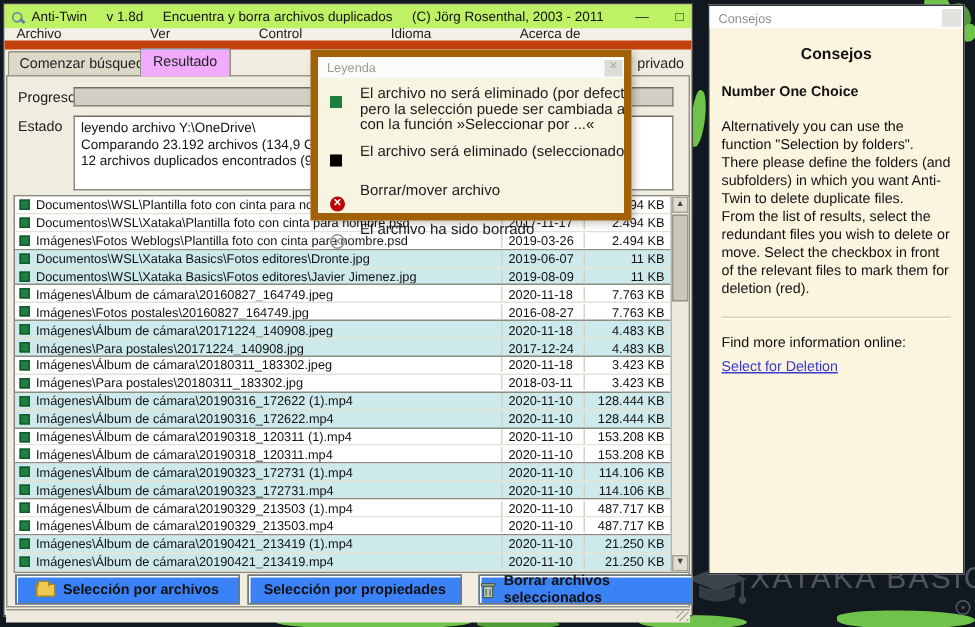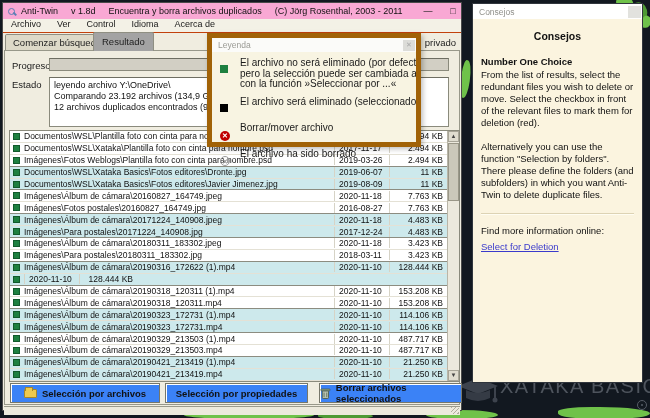--- a/index.html
+++ b/index.html
@@ -7,34 +7,34 @@
   body { font-family:"Liberation Sans", sans-serif; background:#121820; overflow:hidden; }
   #stage { position:relative; width:650px; height:418px; background:#121820; overflow:hidden; }
 
   
   .leaf { position:absolute; background:#6fc24a; border-radius:40% 60% 50% 50%; }
   .leaf.dark { background:#4e9a34; }
 
   
   #main-win { position:absolute; left:2px; top:2px; width:460px; height:409px;
     background:#f0ede0; border:1px solid #4a4a4a; }
-  #titlebar { position:absolute; left:0; top:0; width:100%; height:16px; background:#f9a8d4;
+  #titlebar { position:absolute; left:0; top:0; width:100%; height:16px; background:#bef264;
     display:flex; align-items:center; font-size:9px; color:#111; white-space:nowrap; }
   .app-icon { width:7px; height:7px; border:1.5px solid #5b7fb4; border-radius:50%; margin:0 6px 0 5px; position:relative; flex:none; }
   .app-icon::after { content:""; position:absolute; width:4px; height:1.5px; background:#5b7fb4; transform:rotate(45deg); right:-3px; bottom:-1px; }
   .t-seg { margin-right:13px; }
   #win-controls { margin-left:auto; display:flex; height:100%; }
   #win-controls span { width:25px; text-align:center; line-height:16px; font-size:9px; color:#222; }
   #menubar { position:absolute; left:0; top:16px; width:100%; height:14px; background:#f3f1e6;
-    display:flex; align-items:flex-start; font-size:9px; color:#1a1a1a; border-bottom:1px solid #c2410c; }
+    display:flex; align-items:flex-end; font-size:9px; color:#1a1a1a; border-bottom:6px solid #c2410c;gap:43px; }
   #menubar span { padding:0 8px; }
   #tabrow { position:absolute; left:0; top:30px; width:100%; height:18px; }
   .tab { position:absolute; bottom:0; font-size:9.5px; padding:2px 7px 3px; border:1px solid #8f8f82; border-bottom:none;
     background:#ddd9c8; color:#222; border-radius:2px 2px 0 0; }
-  .tab.active { background:#a3a3a3; padding:3px 8px 4px; z-index:2; }
+  .tab.active { background:#f0abfc; padding:3px 8px 4px; z-index:2; }
   #tab-0 { left:2px; }
   #tab-1 { left:90px; }
   #privado { position:absolute; right:5px; bottom:3px; font-size:9.5px; color:#222; }
   #content-pane { position:absolute; left:1px; top:47px; width:456px; height:355px; border:1px solid #98988a; background:#f0ede0; }
 
   .fld-label { position:absolute; font-size:9.5px; color:#1a1a1a; }
   #progress-bar { position:absolute; left:44px; top:7px; width:400px; height:13px; background:#d2cfc4;
     border:1px solid #8a8a7c; border-top-color:#6e6e62; }
   #estado-box { position:absolute; left:44px; top:26px; width:400px; height:50px; background:#ffffff;
     border:1px solid #8a8a7c; border-top-color:#6e6e62; padding:2px 4px; font-size:9px; line-height:11px; color:#111;
@@ -232,20 +232,21 @@
               <span class="fsize">3.423 KB</span>
             </div>
             <div class="frow hl">
               <span class="fchk"></span>
               <span class="fpath">Imágenes\Álbum de cámara\20190316_172622 (1).mp4</span>
               <span class="fdate">2020-11-10</span>
               <span class="fsize">128.444 KB</span>
             </div>
             <div class="frow hl gend">
               <span class="fchk"></span>
+              <span class="fpath">Imágenes\Álbum de cámara\20190316_172622.mp4</span>
               <span class="fdate">2020-11-10</span>
               <span class="fsize">128.444 KB</span>
             </div>
             <div class="frow">
               <span class="fchk"></span>
               <span class="fpath">Imágenes\Álbum de cámara\20190318_120311 (1).mp4</span>
               <span class="fdate">2020-11-10</span>
               <span class="fsize">153.208 KB</span>
             </div>
             <div class="frow gend">
@@ -357,21 +358,21 @@
   </div>
 
   <div id="tips-win">
     <div id="tips-title">
       <span>Consejos</span>
       <span id="tips-close"></span>
     </div>
     <div id="tips-body">
       <div id="tips-heading">Consejos</div>
       <div id="tips-section">Number One Choice</div>
+      <div class="tips-p" id="tips-p2">Alternatively you can use the function "Selection by folders". There please define the folders (and subfolders) in which you want Anti-Twin to delete duplicate files.</div>
       <div class="tips-p">From the list of results, select the redundant files you wish to delete or move. Select the checkbox in front of the relevant files to mark them for deletion (red).</div>
-      <div class="tips-p" id="tips-p2">Alternatively you can use the function "Selection by folders". There please define the folders (and subfolders) in which you want Anti-Twin to delete duplicate files.</div>
       <div id="tips-div"></div>
       <div id="tips-more">Find more information online:</div>
       <a id="tips-link" href="#">Select for Deletion</a>
     </div>
   </div>
 
 </div>
 
 </body></html>

